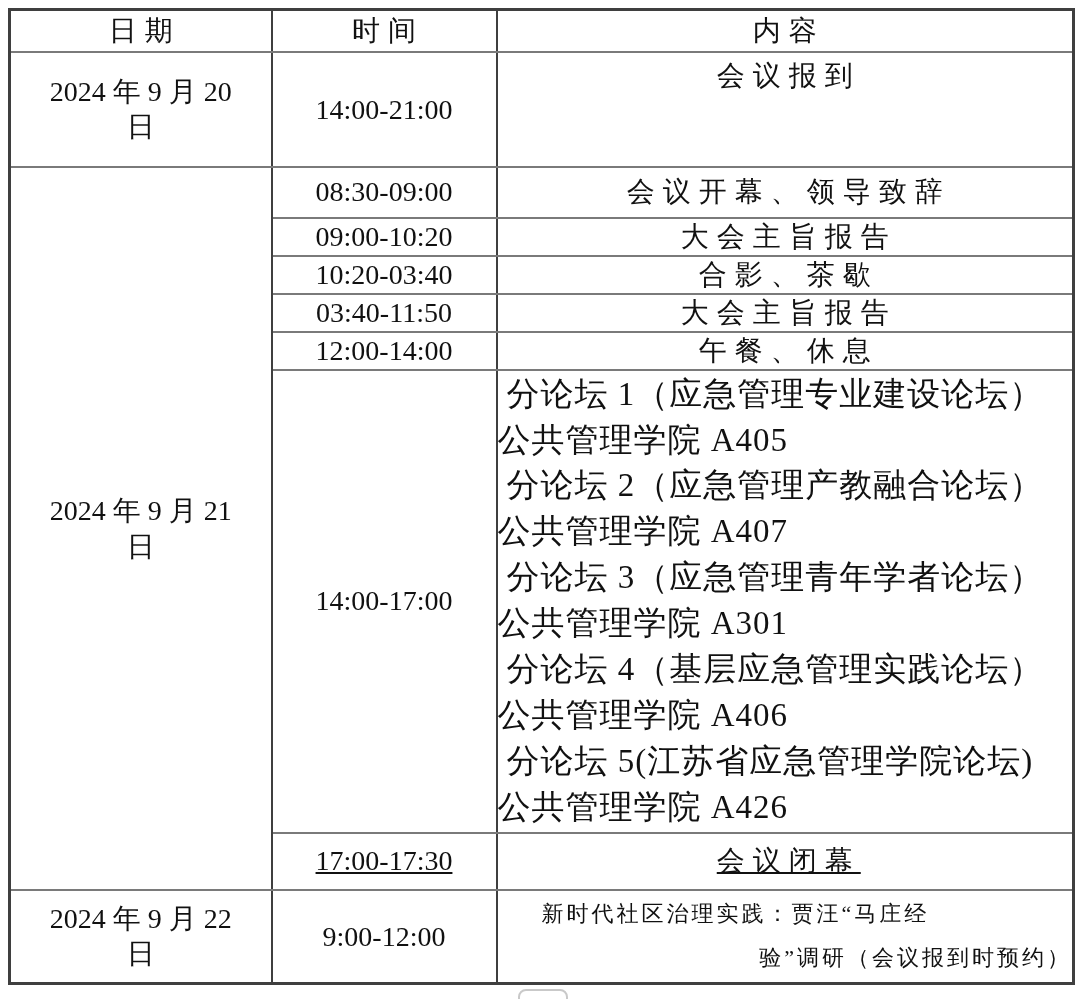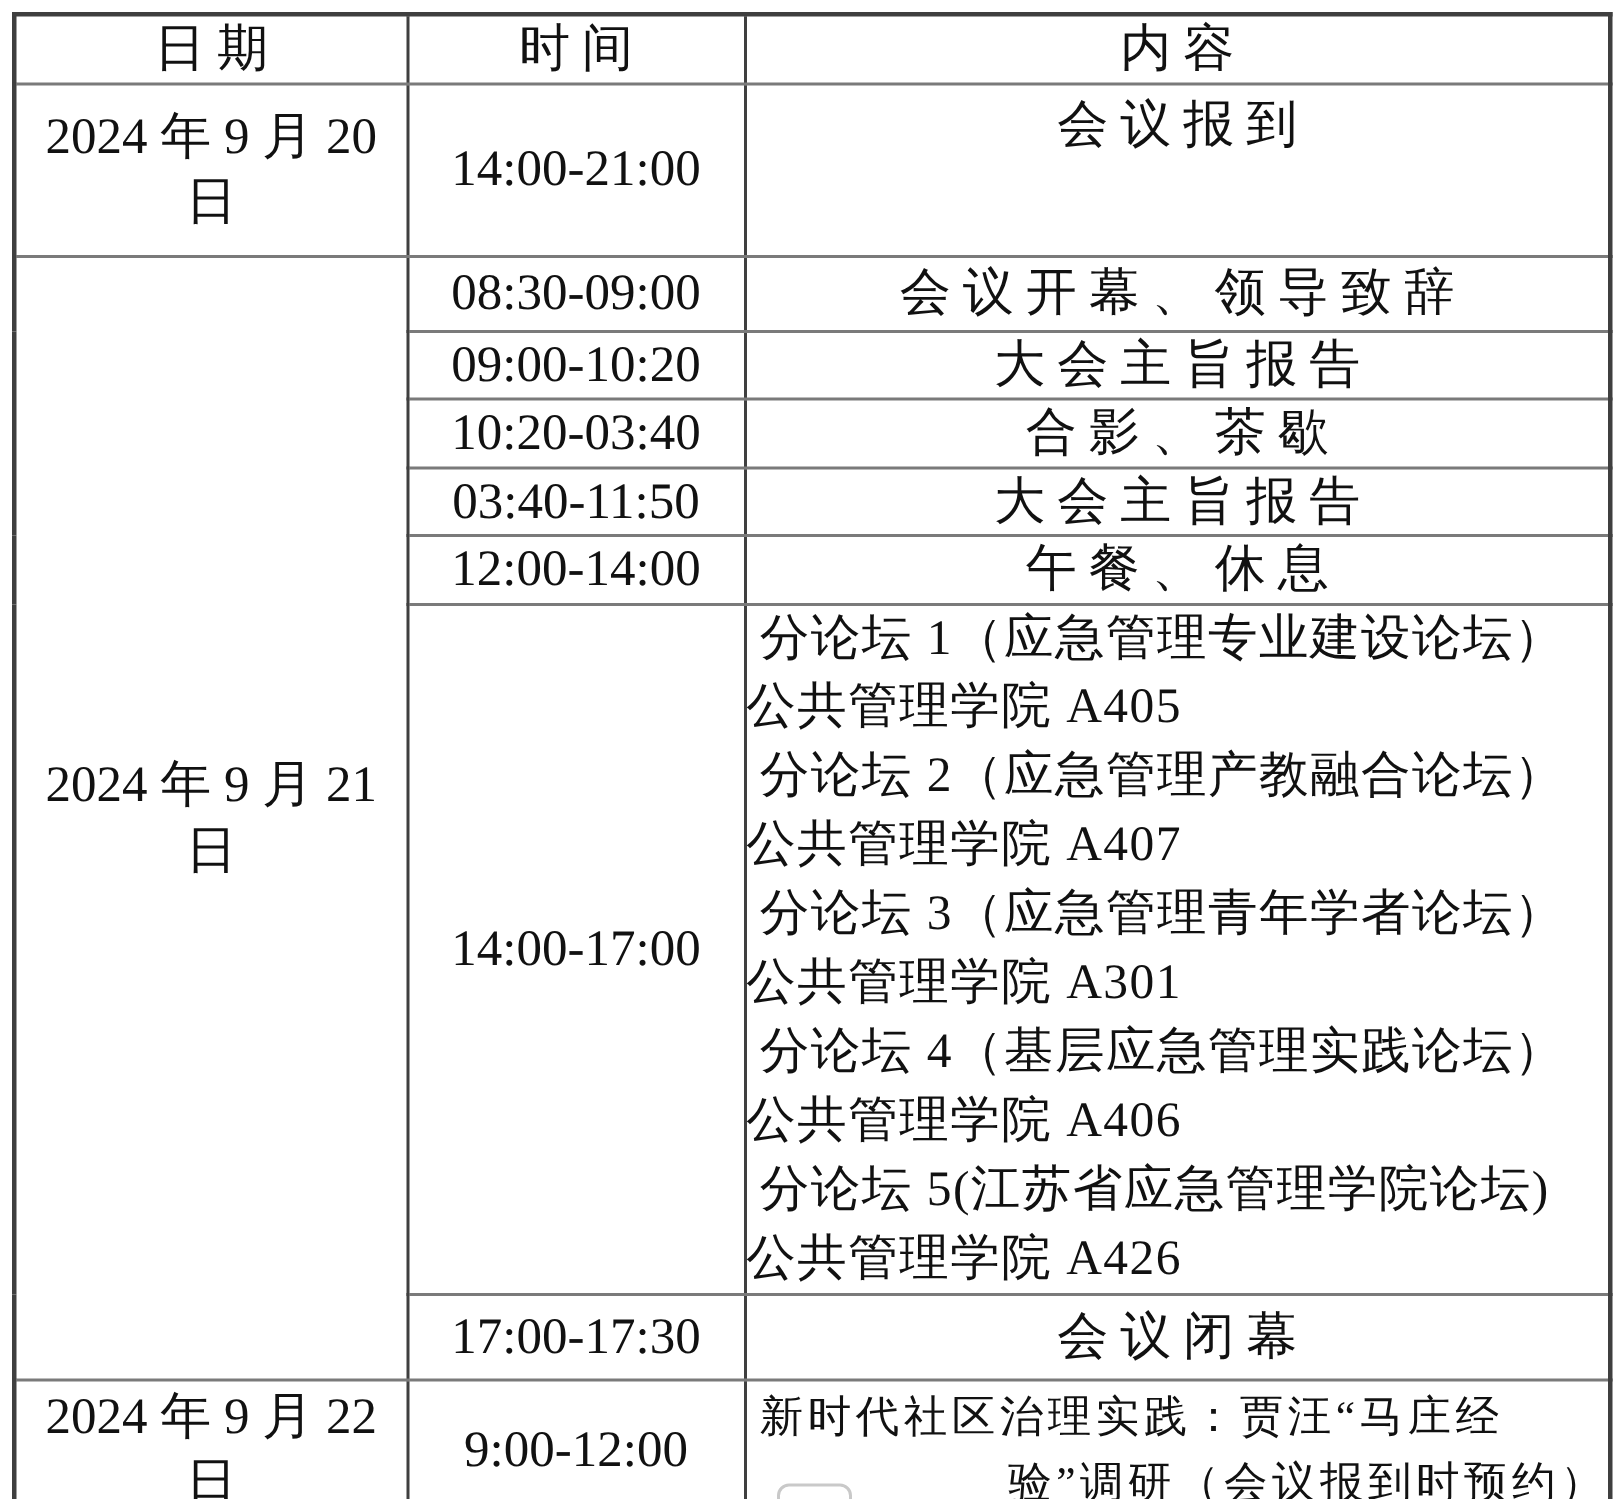--- a/index.html
+++ b/index.html
@@ -8,34 +8,34 @@
   table.agenda{
     position:absolute;left:8px;top:8px;width:1064px;height:977px;
     border-collapse:collapse;table-layout:fixed;
     border:3px solid #3f3f3f;
   }
   col.c-date{width:262px;} col.c-time{width:225px;} col.c-content{width:577px;}
   td,th{
     border-left:2px solid #3f3f3f;border-right:2px solid #3f3f3f;
     border-top:2px solid #7a7a7a;border-bottom:2px solid #7a7a7a;
     vertical-align:middle;text-align:center;padding:0;
-    font-weight:normal;font-size:34px;line-height:1.28;
+    font-weight:normal;font-size:28px;line-height:1.28;
     overflow:hidden;
   }
   tr.h-header{height:42px;} tr.h-day1{height:115px;}
   tr.h-sess{height:33px;} tr.h-sess-first{height:50px;}
-  tr.h-big{height:459px;} tr.h-close{height:57px;} tr.h-day3{height:93px;}
+  tr.h-big{height:459px;} tr.h-close{height:57px;text-decoration:underline;} tr.h-day3{height:93px;}
   .sp{letter-spacing:8px;text-indent:8px;}            
   .datecell{padding:0 18px;}
   .datecell .dline{display:block;text-align:center;}
   .topalign{vertical-align:top;padding-top:5px;}
   .forumcell{font-size:33px;letter-spacing:1px;}
   .forumcell .fl{display:block;text-align:left;padding-left:9px;height:45.9px;line-height:45.9px;white-space:nowrap;}
   .forumcell .fc{display:block;text-align:left;height:45.9px;line-height:45.9px;white-space:nowrap;}
-  .visitcell{font-size:29px;letter-spacing:3px;}
+  .visitcell{font-size:22px;letter-spacing:3px;padding-left:35px;}
   .visitcell .vl1{display:block;text-align:left;padding-left:9px;white-space:nowrap;line-height:44px;}
   .visitcell .vl2{display:block;text-align:right;white-space:nowrap;line-height:44px;}
   .widget{
     position:absolute;left:518px;top:989px;width:46px;height:22px;
     border:2px solid #c9c9c9;border-radius:8px;background:#fff;
   }
 </style>
 </head>
 <body>
 

